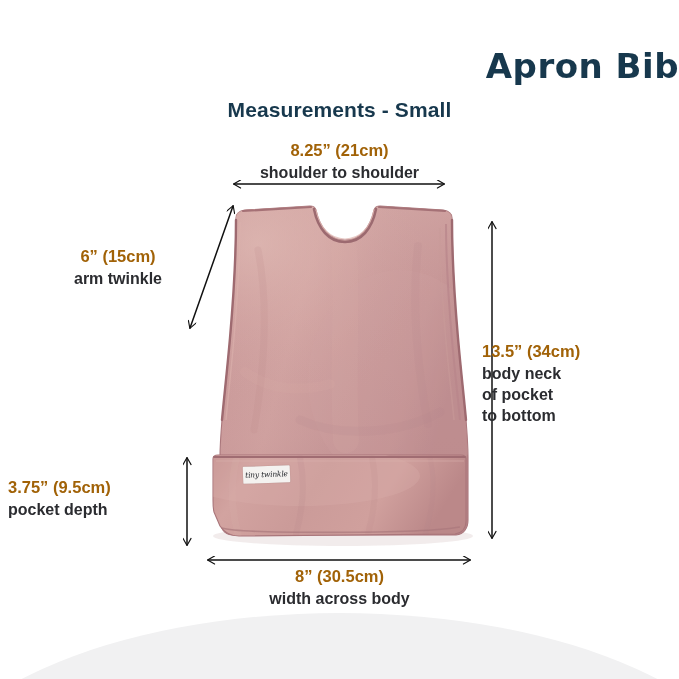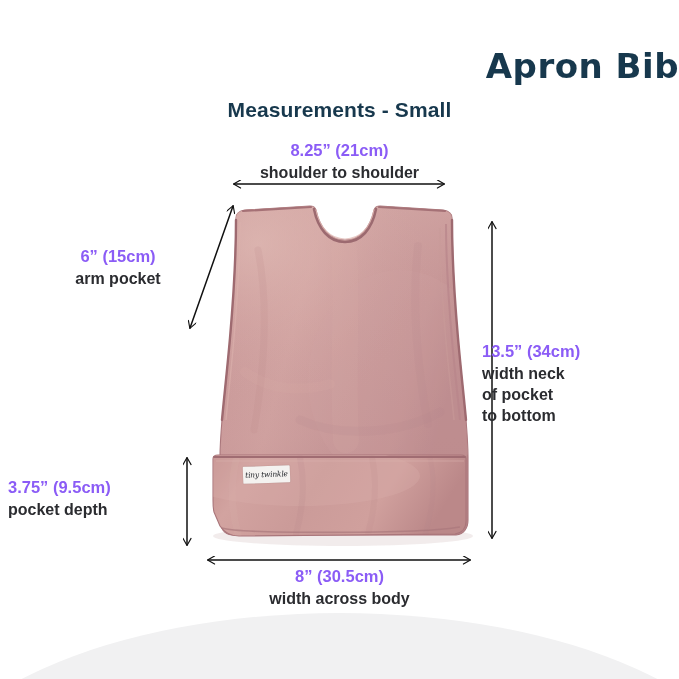--- a/index.html
+++ b/index.html
@@ -46,21 +46,21 @@
   
   .label-block {
     position: absolute;
     color: #1d1d1f;
     line-height: 1.32;
   }
   .label-block .val {
     font-weight: bold;
     font-size: 16.5px;
     white-space: nowrap;
-    color: #8b5cf6;
+    color: #a16207;
   }
   .label-block .desc {
     font-size: 16px;
     font-weight: bold;
     color: #2b2c30;
     white-space: nowrap;
   }
 
   #lbl-shoulder {
     left: 0; top: 140px; width: 679px; text-align: center;
@@ -324,26 +324,26 @@
     <span class="brand-text">tiny twinkle</span>
   </div>
 
   <div class="label-block" id="lbl-shoulder">
     <div class="val">8.25” (21cm)</div>
     <div class="desc">shoulder to shoulder</div>
   </div>
 
   <div class="label-block" id="lbl-arm">
     <div class="val">6” (15cm)</div>
-    <div class="desc">arm pocket</div>
+    <div class="desc">arm twinkle</div>
   </div>
 
   <div class="label-block" id="lbl-neck">
     <div class="val">13.5” (34cm)</div>
-    <div class="desc">width neck</div>
+    <div class="desc">body neck</div>
     <div class="desc">of pocket</div>
     <div class="desc">to bottom</div>
   </div>
 
   <div class="label-block" id="lbl-pocket">
     <div class="val">3.75” (9.5cm)</div>
     <div class="desc">pocket depth</div>
   </div>
 
   <div class="label-block" id="lbl-width">

